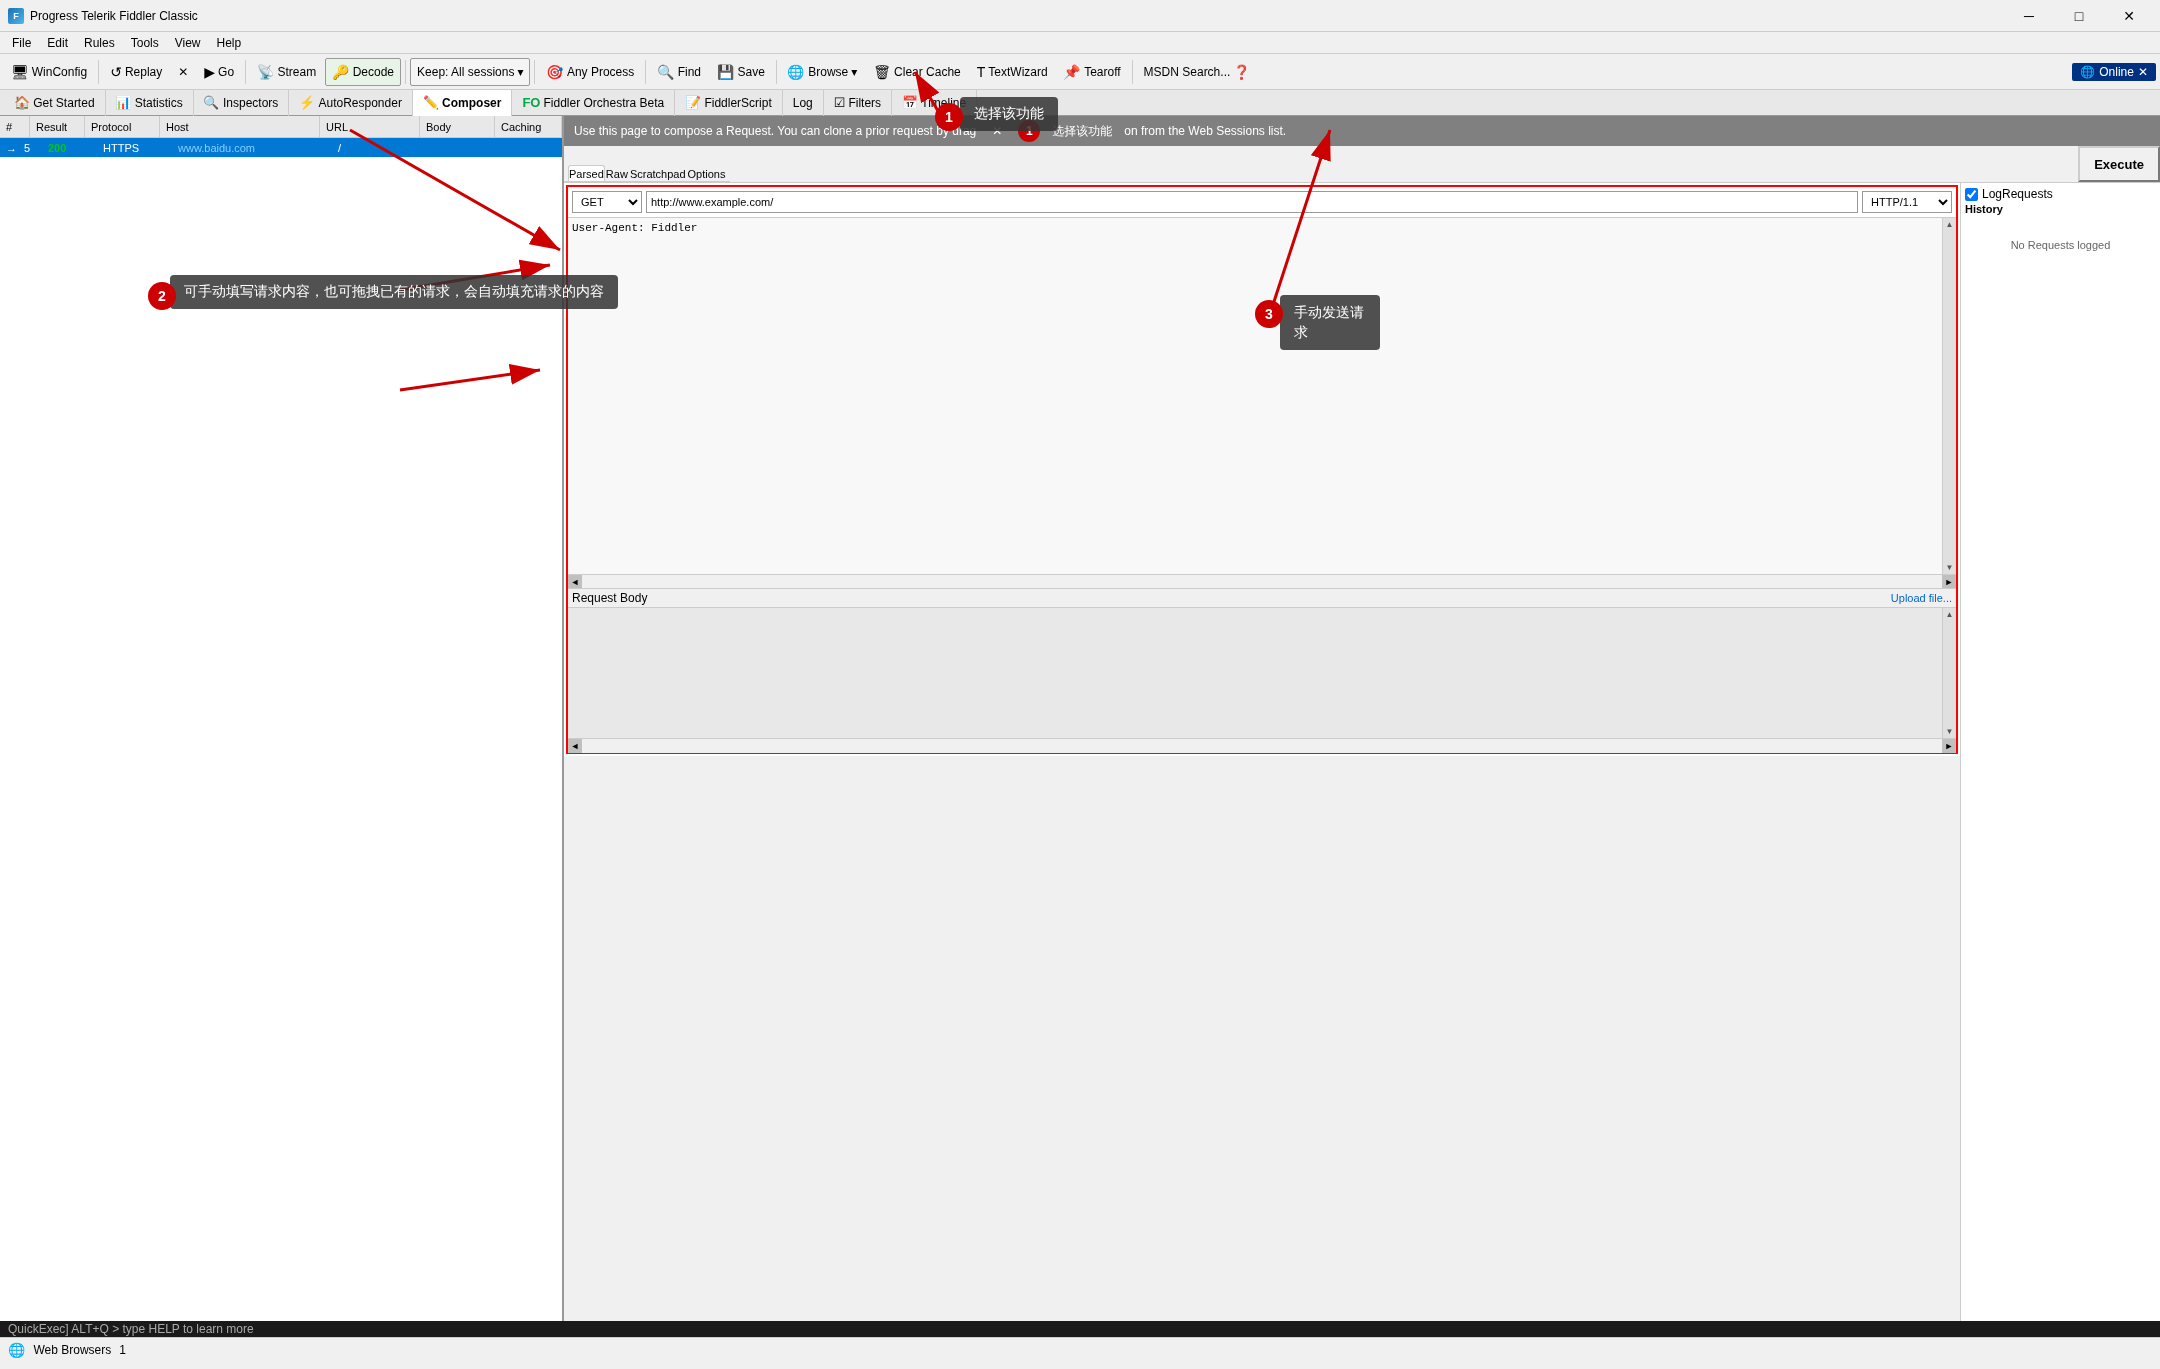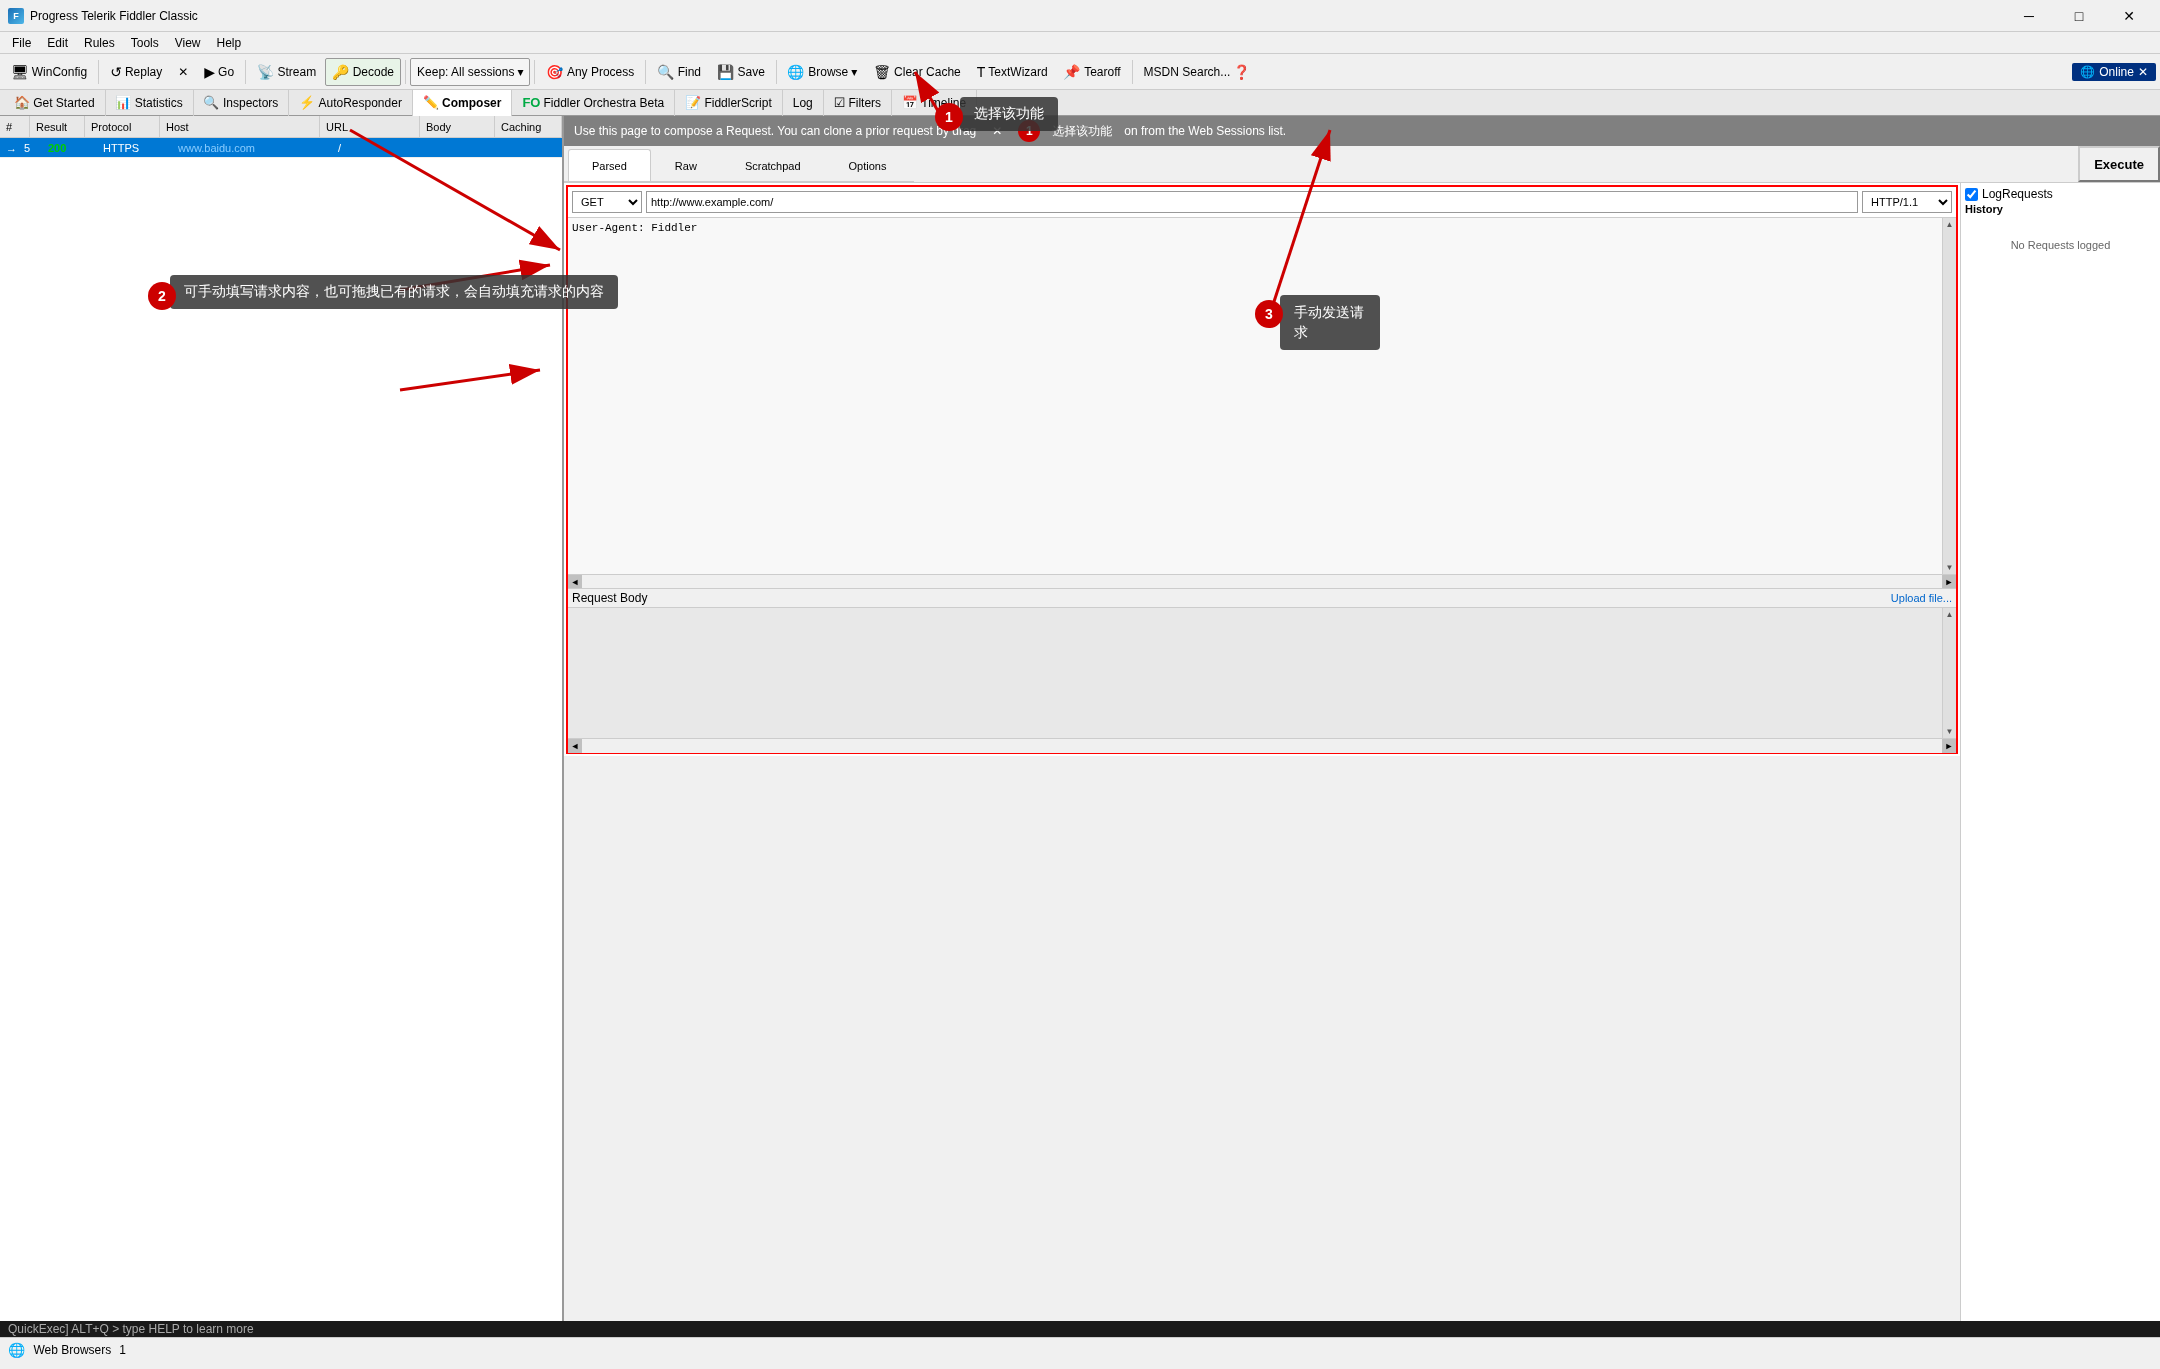--- a/index.html
+++ b/index.html
@@ -107,26 +107,26 @@
     
     #composer-tabs {
       display: flex;
       background: #f0f0f0;
       border-bottom: 1px solid #ccc;
       height: 24px;
       align-items: flex-end;
       padding: 0 4px;
     }
     .composer-tab {
-      padding: 2px 23px;
+      padding: 2px 0;
       cursor: pointer;
       font-size: 11px;
       border: 1px solid transparent;
       border-bottom: none;
-      height: 32px;
+      height: 16px;
       display: flex; align-items: center;
     }
     .composer-tab.active {
       background: white;
       border: 1px solid #ccc;
       border-bottom: none;
       border-radius: 3px 3px 0 0;
     }
 
     

